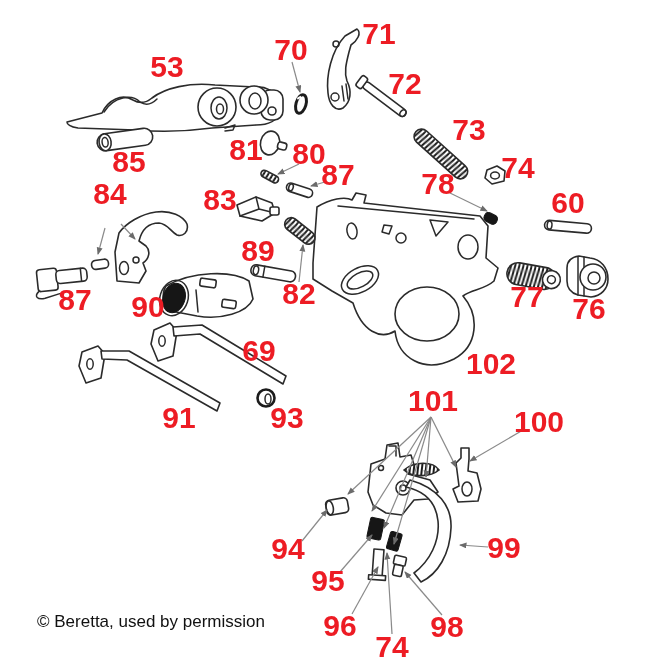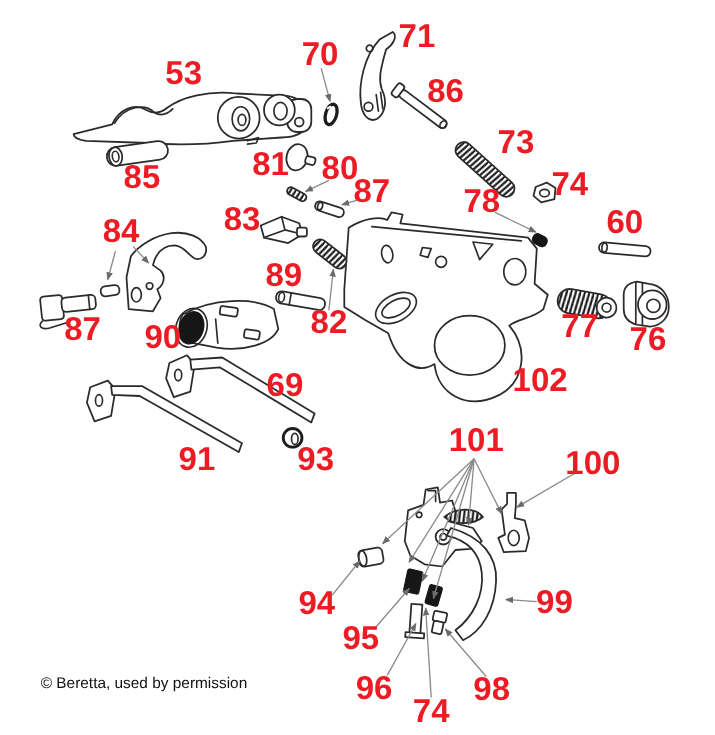--- a/index.html
+++ b/index.html
@@ -2,21 +2,21 @@
 <html><head>
 <meta charset="utf-8">
 <style>
   html,body{margin:0;padding:0;background:#ffffff;}
   #stage{position:relative;width:650px;height:668px;background:#ffffff;overflow:hidden;
          font-family:"Liberation Sans",sans-serif;}
   #artwork{position:absolute;left:0;top:0;}
   .lbl{position:absolute;transform:translate(-50%,-50%);
        font-family:"Liberation Sans",sans-serif;font-weight:bold;font-size:30px;
        color:#ed1c24;line-height:1;white-space:nowrap;user-select:none;}
-  .copyright{position:absolute;left:37px;top:612px;font-size:14px;color:#111111;
+  .copyright{position:absolute;left:37px;top:612px;font-size:17px;color:#111111;
        font-family:"Liberation Sans",sans-serif;}
   .fw{fill:#ffffff;stroke:#2b2b2b;stroke-width:1.6;stroke-linejoin:round;stroke-linecap:round;}
   .ln{fill:none;stroke:#2b2b2b;stroke-width:1.5;stroke-linejoin:round;stroke-linecap:round;}
   .dk{fill:#161616;stroke:#161616;stroke-width:1;}
   .coilrect{stroke:#2b2b2b;stroke-width:1.6;}
   .leader{stroke:#8a8a8a;stroke-width:1.2;fill:none;}
 </style>
 </head>
 <body>
 
@@ -261,44 +261,44 @@
       <line class="leader" x1="431" y1="417" x2="384" y2="528" marker-end="url(#arr)"></line>
       <line class="leader" x1="431" y1="417" x2="394" y2="544" marker-end="url(#arr)"></line>
       <line class="leader" x1="431" y1="417" x2="426" y2="477" marker-end="url(#arr)"></line>
       <line class="leader" x1="431" y1="417" x2="456" y2="467" marker-end="url(#arr)"></line>
     </g>
   </svg>
 
   <div class="lbl" style="left:167px;top:67px">53</div>
   <div class="lbl" style="left:291px;top:50px">70</div>
   <div class="lbl" style="left:379px;top:34px">71</div>
-  <div class="lbl" style="left:405px;top:84px">86</div>
+  <div class="lbl" style="left:405px;top:84px">72</div>
   <div class="lbl" style="left:469px;top:130px">73</div>
   <div class="lbl" style="left:518px;top:168px">74</div>
   <div class="lbl" style="left:568px;top:203px">60</div>
   <div class="lbl" style="left:589px;top:309px">76</div>
   <div class="lbl" style="left:527px;top:297px">77</div>
   <div class="lbl" style="left:438px;top:184px">78</div>
   <div class="lbl" style="left:338px;top:175px">87</div>
   <div class="lbl" style="left:309px;top:154px">80</div>
   <div class="lbl" style="left:246px;top:150px">81</div>
   <div class="lbl" style="left:299px;top:294px">82</div>
   <div class="lbl" style="left:220px;top:200px">83</div>
-  <div class="lbl" style="left:110px;top:211px">84</div>
+  <div class="lbl" style="left:110px;top:194px">84</div>
   <div class="lbl" style="left:129px;top:162px">85</div>
   <div class="lbl" style="left:75px;top:300px">87</div>
   <div class="lbl" style="left:258px;top:251px">89</div>
   <div class="lbl" style="left:148px;top:307px">90</div>
   <div class="lbl" style="left:179px;top:418px">91</div>
   <div class="lbl" style="left:259px;top:351px">69</div>
   <div class="lbl" style="left:287px;top:418px">93</div>
   <div class="lbl" style="left:288px;top:549px">94</div>
   <div class="lbl" style="left:328px;top:581px">95</div>
   <div class="lbl" style="left:340px;top:626px">96</div>
   <div class="lbl" style="left:392px;top:647px">74</div>
   <div class="lbl" style="left:447px;top:627px">98</div>
   <div class="lbl" style="left:504px;top:548px">99</div>
   <div class="lbl" style="left:539px;top:422px">100</div>
   <div class="lbl" style="left:433px;top:401px">101</div>
-  <div class="lbl" style="left:491px;top:346px">102</div>
+  <div class="lbl" style="left:491px;top:364px">102</div>
 
   <div class="copyright">© Beretta, used by permission</div>
 </div>
 
 </body></html>

